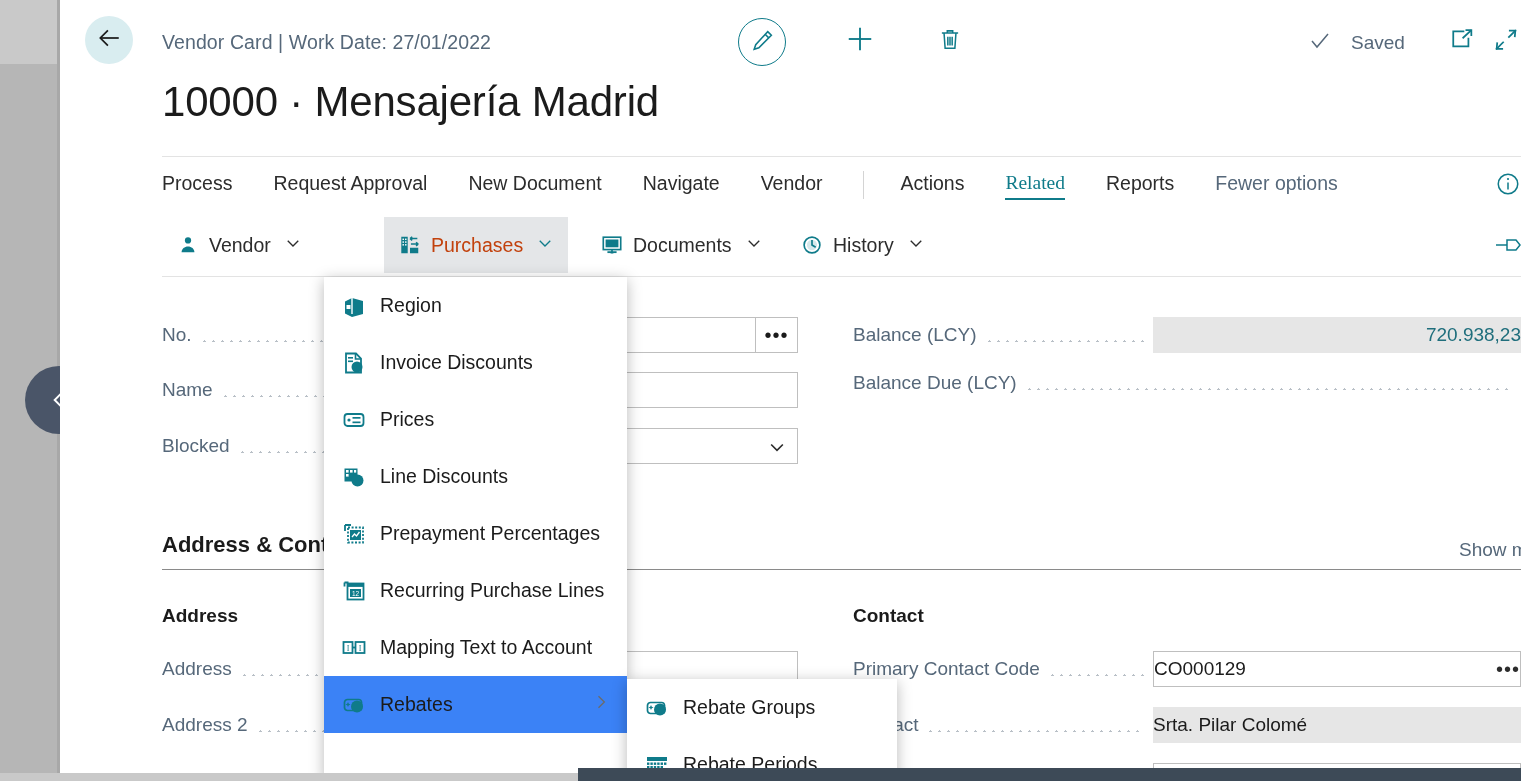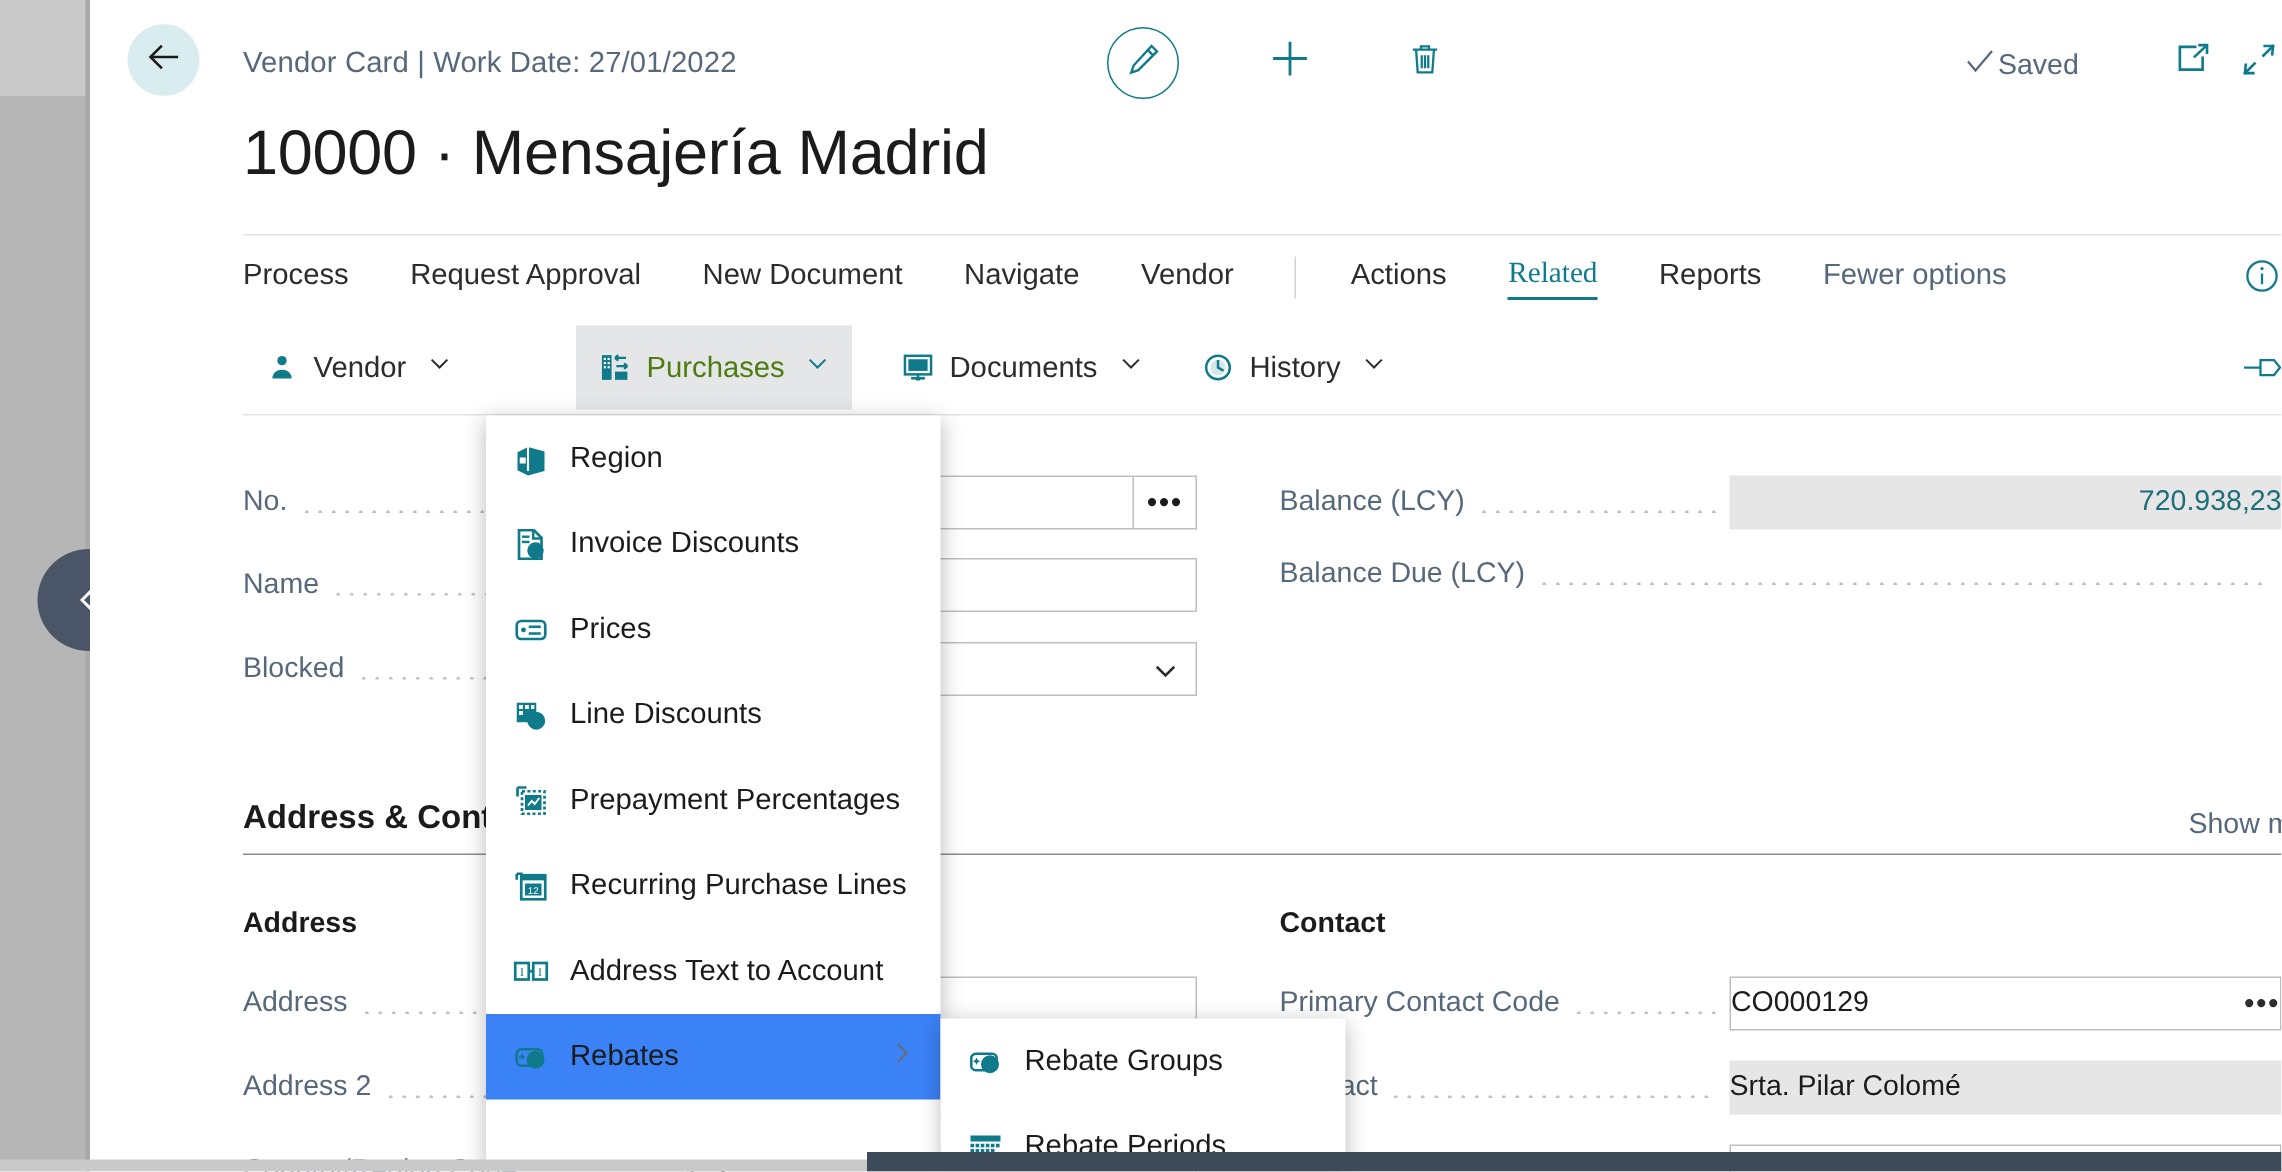--- a/index.html
+++ b/index.html
@@ -45,21 +45,21 @@
     position: absolute; left: 678px; top: 18px; width: 48px; height: 48px;
     border: 1.6px solid #0f7b8a; border-radius: 50%;
     display: flex; align-items: center; justify-content: center; cursor: pointer;
   }
   .tool-add  { position: absolute; left: 778px; top: 19px; width: 44px; height: 44px;
                display: flex; align-items: center; justify-content: center; cursor: pointer; }
   .tool-del  { position: absolute; left: 868px; top: 19px; width: 44px; height: 44px;
                display: flex; align-items: center; justify-content: center; cursor: pointer; }
 
   .saved-wrap {
-    position: absolute; left: 1248px; top: 29px; display: flex; align-items: center; gap: 0;
+    position: absolute; left: 1248px; top: 29px; display: flex; align-items: center; gap: 19px;
     cursor: default;
   }
   .saved-text { font-size: 19px; color: #56687a; }
 
   .win-open { position: absolute; left: 1388px; top: 26px; cursor: pointer; }
   .win-min  { position: absolute; left: 1432px; top: 26px; cursor: pointer; }
 
   
   .doc-title {
     position: absolute; left: 102px; top: 78px;
@@ -89,21 +89,21 @@
   .groupbar {
     position: absolute; left: 102px; top: 213px; width: 1359px; height: 64px;
     border-bottom: 1px solid #e3e3e3;
   }
   .gitem {
     position: absolute; top: 4px; height: 56px; display: flex; align-items: center; gap: 9px;
     padding: 0 14px; cursor: pointer; font-size: 19.5px; color: #2c2c2c; white-space: nowrap;
   }
   .gitem .chev { margin-left: 4px; }
   .gitem.active { background: #e4e6e8; }
-  .gitem.active .glabel { color: #4d7c0f; }
+  .gitem.active .glabel { color: #c2410c; }
   .pin-icon { position: absolute; right: 0; top: 22px; cursor: pointer; }
 
   
   .form { position: absolute; left: 102px; top: 277px; width: 1359px; height: 504px; }
 
   .fld { position: absolute; display: flex; align-items: center; }
   .flabel { font-size: 19px; color: #56687a; white-space: nowrap; }
   .leader {
     flex: 1; margin: 0 8px; height: 14px;
     background-image: radial-gradient(circle, #b9c0c7 1.1px, transparent 1.3px);
@@ -505,21 +505,21 @@
       <div class="mitem">
         <span class="ico">
           <svg width="24" height="24" viewBox="0 0 24 24">
             <rect x="1.5" y="6" width="9" height="11" fill="none" stroke="#0f7b8a" stroke-width="1.8"></rect>
             <rect x="13.5" y="6" width="9" height="11" fill="none" stroke="#0f7b8a" stroke-width="1.8"></rect>
             <text x="6" y="14.6" font-size="8" fill="#0f7b8a" text-anchor="middle" font-family="Liberation Serif, serif">I</text>
             <text x="18" y="14.6" font-size="8" fill="#0f7b8a" text-anchor="middle" font-family="Liberation Serif, serif">I</text>
             <line x1="10.5" y1="11.5" x2="13.5" y2="11.5" stroke="#0f7b8a" stroke-width="1.8"></line>
           </svg>
         </span>
-        <span>Address Text to Account</span>
+        <span>Mapping Text to Account</span>
       </div>
       <div class="mitem hl">
         <span class="ico">
           <svg width="24" height="24" viewBox="0 0 24 24">
             <path d="M2.5 9.5a3 3 0 013-3h11a3 3 0 013 3v5a3 3 0 01-3 3h-11a3 3 0 01-3-3z" fill="none" stroke="#0f7b8a" stroke-width="1.7"></path>
             <path d="M6 9l.8 1.7L8.5 11.5 6.8 12.3 6 14l-.8-1.7L3.5 11.5l1.7-.8z" fill="#0f7b8a"></path>
             <circle cx="15" cy="13.5" r="6" fill="#0f7b8a"></circle>
           </svg>
         </span>
         <span>Rebates</span>

